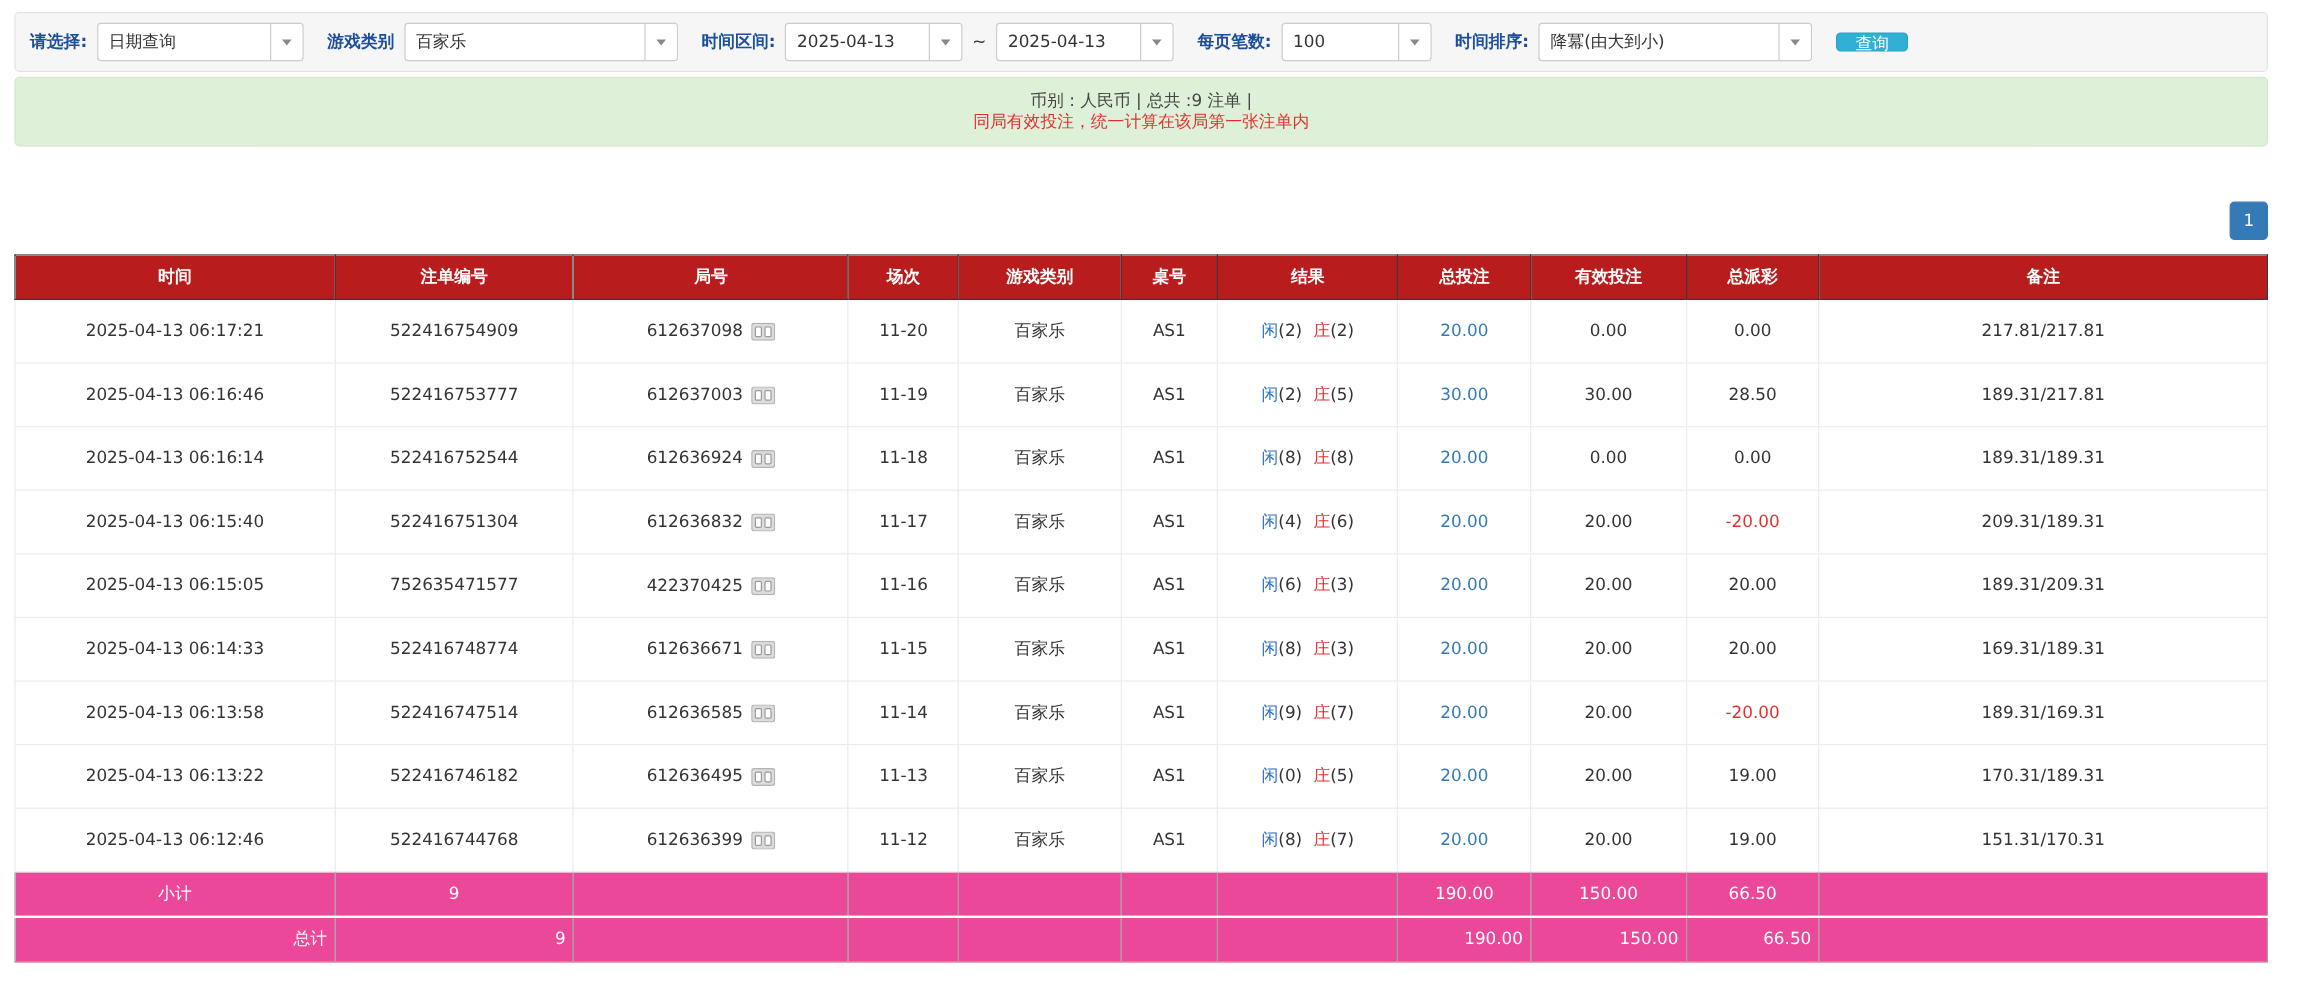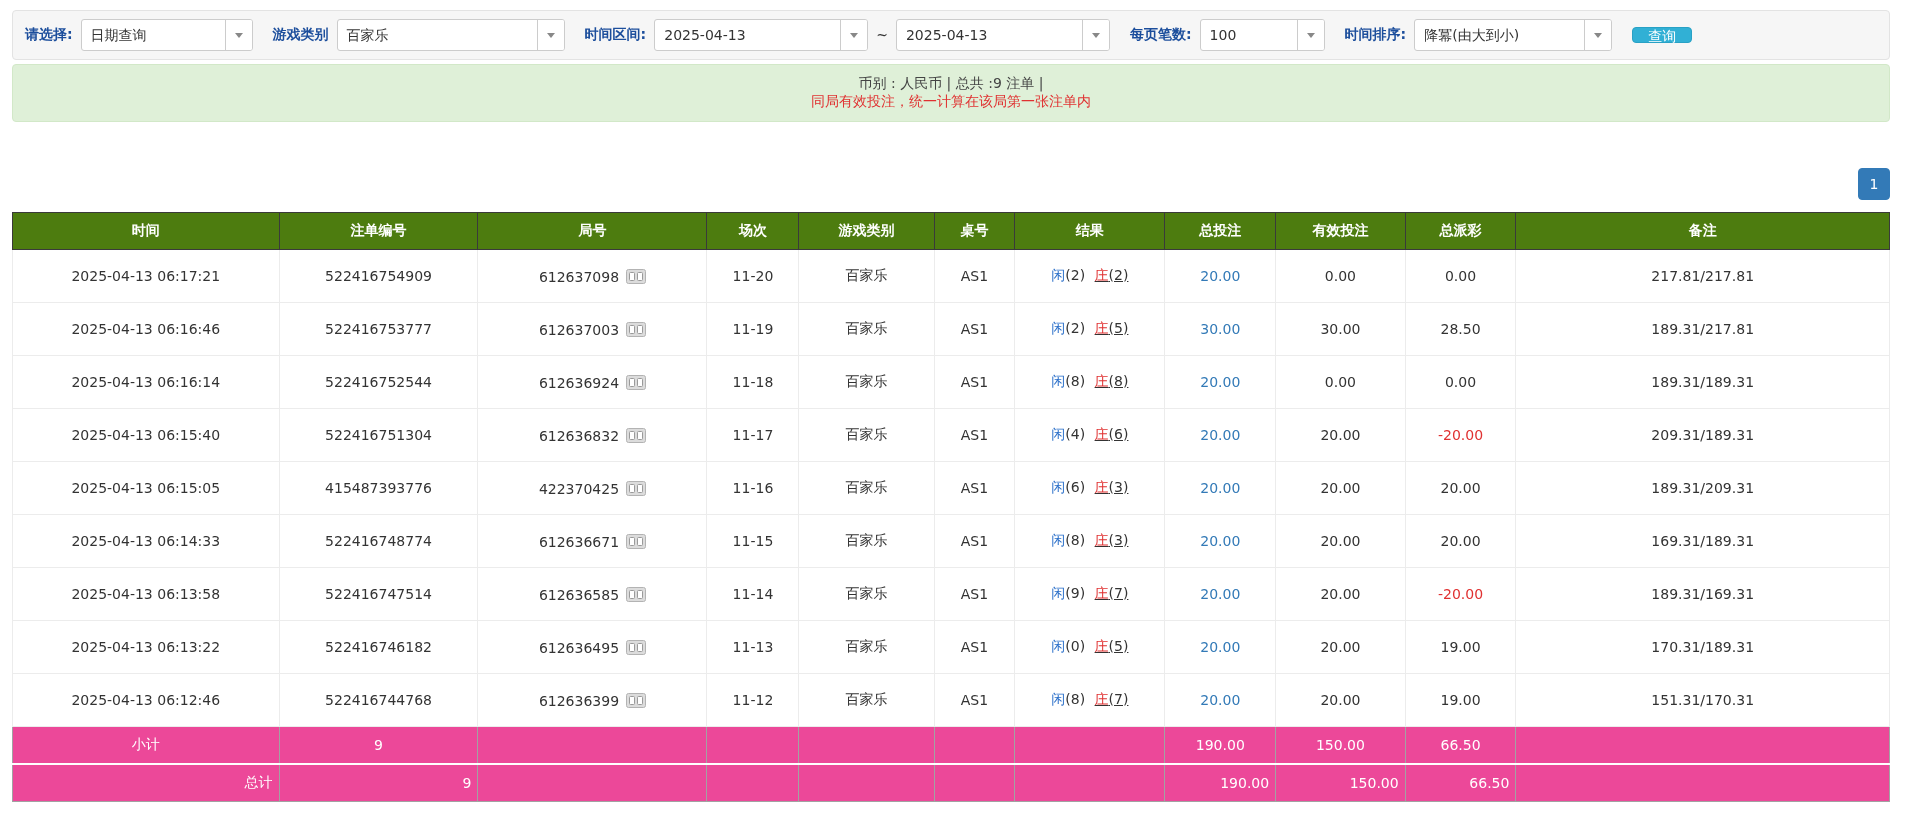--- a/index.html
+++ b/index.html
@@ -21,22 +21,22 @@
   }
   .flabel { color: #1c4e9c; font-weight: bold; white-space: nowrap; margin-left: 12px; }
   .flabel.first { margin-left: 0; }
   .combo {
     display: flex; height: 32px; background: #fff;
     border: 1px solid #ccc; border-radius: 3px; overflow: hidden; cursor: pointer;
   }
   .combo-value { flex: 1; padding: 0 9px; line-height: 30px; white-space: nowrap; overflow: hidden; color: #333; }
   .combo-btn { width: 27px; border-left: 1px solid #ccc; display: flex; align-items: center; justify-content: center; background: #fff; }
   .caret { width: 0; height: 0; border-left: 4px solid transparent; border-right: 4px solid transparent; border-top: 5px solid #888; }
-  .w-qtype { width: 172px; } .w-game { width: 228px; } .w-date { width: 214px; }
-  .w-size { width: 125px; } .w-sort { width: 198px; }
+  .w-qtype { width: 172px; } .w-game { width: 228px; } .w-date { width: 148px; }
+  .w-size { width: 125px; } .w-sort { width: 228px; }
   .tilde { color: #333; }
   .query-btn {
     margin-left: 12px; height: 16px; padding: 0 15px;
     background: #31b0d5; border: 1px solid #28a1c5; border-radius: 4px;
     color: #fff; font-size: 14px; cursor: pointer; font-family: inherit;
   }
 
   
   .summary-bar {
     display: flex; justify-content: space-between; align-items: center;
@@ -48,35 +48,35 @@
   
   .pagination { text-align: right; margin-bottom: 12px; }
   .page-btn {
     min-width: 32px; height: 32px; background: #337ab7; border: 1px solid #337ab7;
     border-radius: 4px; color: #fff; font-size: 14px; cursor: pointer; font-family: inherit;
   }
 
   
   table.records { width: 100%; border-collapse: collapse; table-layout: fixed; }
   .records th {
-    background: #4d7c0f; color: #fff; font-weight: bold;
+    background: #b91c1c; color: #fff; font-weight: bold;
     padding: 9px 4px; border: 1px solid #3a3a3a; font-size: 14px; text-align: center;
     white-space: nowrap; overflow: hidden;
   }
   .records tbody td {
     background: #fff; border: 1px solid #ececec;
     padding: 17px 6px; text-align: center; font-size: 14px; color: #333;
     white-space: nowrap; overflow: hidden;
   }
   .c-round span { vertical-align: middle; }
   .cards-btn { display: inline-block; margin-left: 7px; cursor: pointer; line-height: 0; }
   .res-player .res-lbl { color: #2a6fc9; }
   .res-banker .res-lbl { color: #e03131; }
   .res-val { color: #333; }
-  .res-banker { margin-left: 5px; text-decoration: underline; }
+  .res-banker { margin-left: 5px; }
   .bet-link { color: #337ab7; text-decoration: none; cursor: pointer; }
   .records tbody td.neg { color: #e03131; }
   .records tfoot td {
     background: #ec4899; color: #fff; border: 1px solid #a2a2a2;
     padding: 9px 6px; text-align: center; font-size: 14px; white-space: nowrap;
   }
   .records tfoot tr.total-row td { border-top: 2px solid #fff; text-align: right; }
 </style>
 </head>
 <body>
@@ -256,21 +256,21 @@
       <span class="res-player"><span class="res-lbl">闲</span><span class="res-val">(4)</span></span>
       <span class="res-banker"><span class="res-lbl">庄</span><span class="res-val">(6)</span></span>
     </td>
     <td><a class="bet-link">20.00</a></td>
     <td>20.00</td>
     <td class="neg">-20.00</td>
     <td>209.31/189.31</td>
   </tr>
         <tr class="data-row">
     <td>2025-04-13 06:15:05</td>
-    <td>415487393776</td>
+    <td>752635471577</td>
     <td class="c-round">
       <span>422370425</span><span class="cards-btn"><svg width="20" height="15" viewBox="0 0 20 15" aria-hidden="true">
                 <rect x="0.5" y="0.5" width="19" height="14" rx="2" fill="#dcdcdc" stroke="#b3b3b3"></rect>
                 <rect x="3.5" y="3.5" width="5" height="8" rx="1" fill="#fff" stroke="#9a9a9a"></rect>
                 <rect x="11.5" y="3.5" width="5" height="8" rx="1" fill="#fff" stroke="#9a9a9a"></rect>
               </svg></span>
     </td>
     <td>11-16</td>
     <td>百家乐</td>
     <td>AS1</td>

